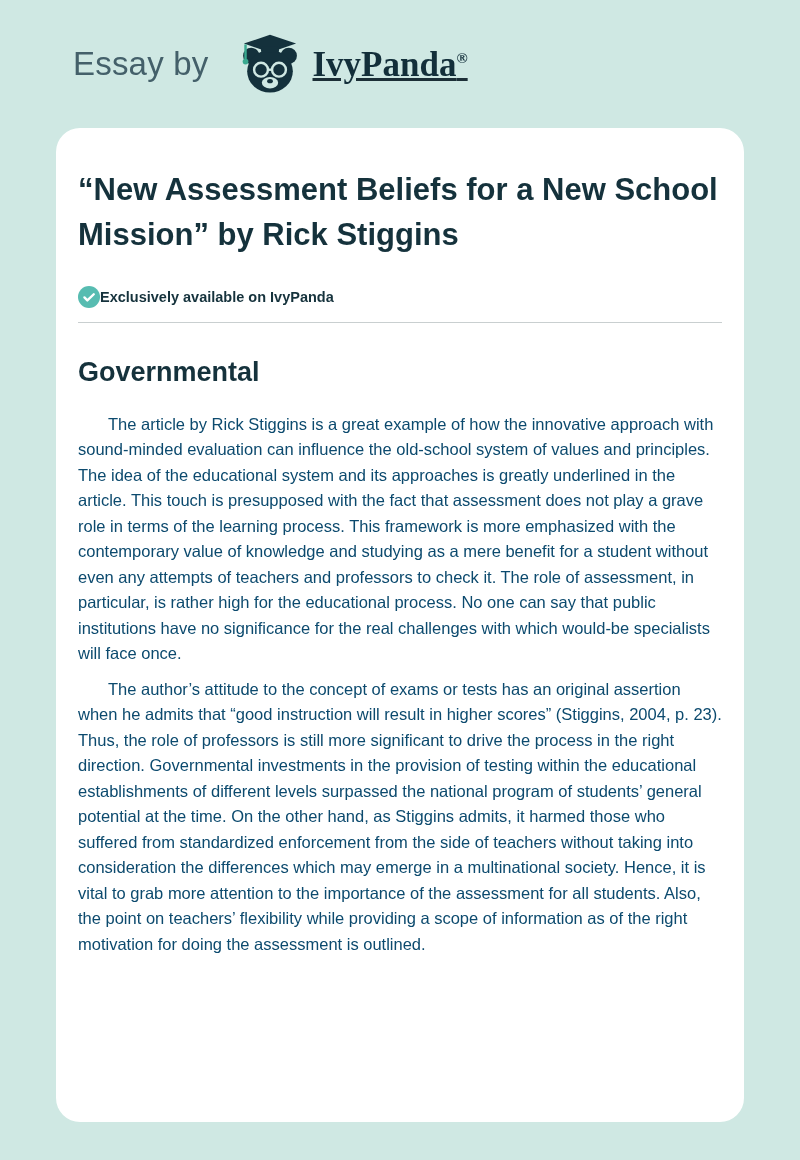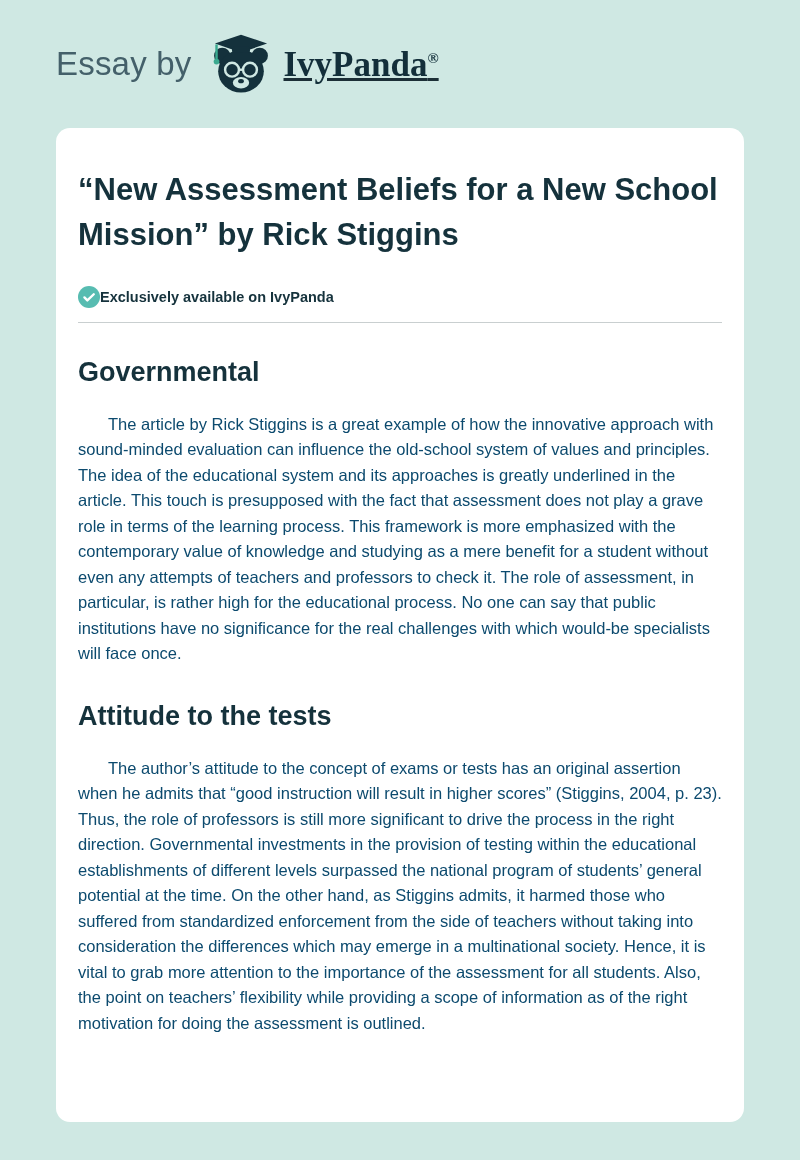--- a/index.html
+++ b/index.html
@@ -11,21 +11,22 @@
     font-family: "Liberation Sans", sans-serif;
     color: #1c2f37;
   }
 
   
   .site-header {
     height: 128px;
     display: flex;
     align-items: center;
     padding-left: 56px;
-    gap: 16px;
+    gap: 28px;
+    margin-left: 17px;
   }
   .essay-by {
     font-size: 33px;
     color: #44606a;
     letter-spacing: 0.2px;
   }
   .logo {
     display: flex;
     align-items: center;
     gap: 10px;
@@ -44,21 +45,21 @@
     font-weight: 700;
     vertical-align: super;
   }
 
   
   .card {
     width: 688px;
     min-height: 994px;
     margin: 0 auto;
     background: #ffffff;
-    border-radius: 14px;
+    border-radius: 24px;
     padding: 40px 22px 40px 22px;
   }
 
   .title {
     margin: 0 0 28px 0;
     font-size: 31px;
     line-height: 1.45;
     font-weight: 700;
     color: #15323c;
   }
@@ -141,16 +142,15 @@
   </div>
 
   <hr class="divider">
 
   <section>
     <h2>Governmental</h2>
     <p>The article by Rick Stiggins is a great example of how the innovative approach with sound-minded evaluation can influence the old-school system of values and principles. The idea of the educational system and its approaches is greatly underlined in the article. This touch is presupposed with the fact that assessment does not play a grave role in terms of the learning process. This framework is more emphasized with the contemporary value of knowledge and studying as a mere benefit for a student without even any attempts of teachers and professors to check it. The role of assessment, in particular, is rather high for the educational process. No one can say that public institutions have no significance for the real challenges with which would-be specialists will face once.</p>
   </section>
 
   <section>
-    <h2>Attitude to the tests</h2>
     <p>The author’s attitude to the concept of exams or tests has an original assertion when he admits that “good instruction will result in higher scores” (Stiggins, 2004, p. 23). Thus, the role of professors is still more significant to drive the process in the right direction. Governmental investments in the provision of testing within the educational establishments of different levels surpassed the national program of students’ general potential at the time. On the other hand, as Stiggins admits, it harmed those who suffered from standardized enforcement from the side of teachers without taking into consideration the differences which may emerge in a multinational society. Hence, it is vital to grab more attention to the importance of the assessment for all students. Also, the point on teachers’ flexibility while providing a scope of information as of the right motivation for doing the assessment is outlined.</p>
   </section>
 </main>
 
 </body></html>

